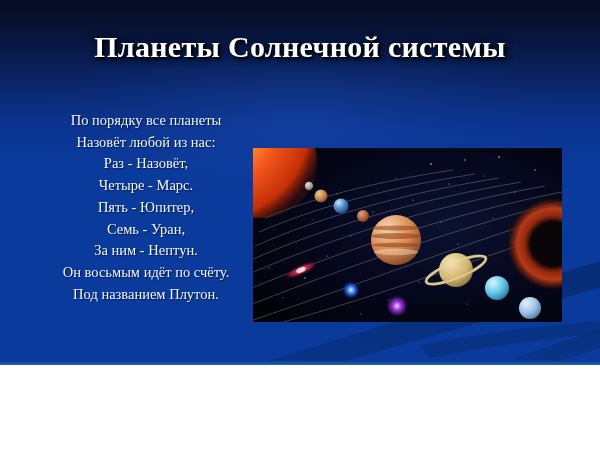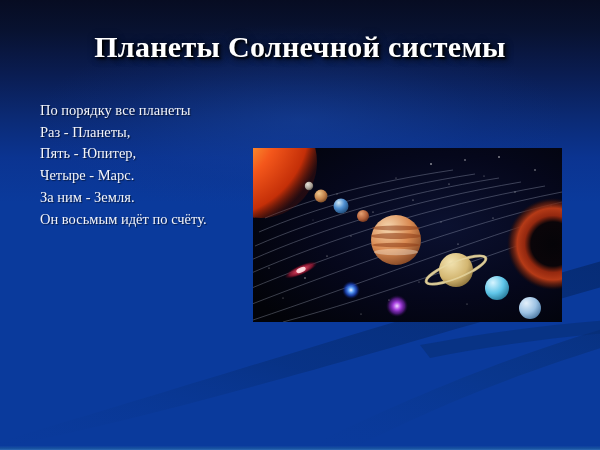--- a/index.html
+++ b/index.html
@@ -11,21 +11,21 @@
     width: 600px;
     height: 450px;
     overflow: hidden;
     font-family: "Liberation Serif", "DejaVu Serif", serif;
   }
 
   
   .slide {
     position: relative;
     width: 600px;
-    height: 450px;
+    height: 365px;
     overflow: hidden;
     background: #ec4899;
   }
 
   
   .bg-gradient {
     position: absolute;
     inset: 0;
     background: linear-gradient(180deg,
         #070c22 0%,
@@ -85,22 +85,23 @@
       2px 2px 2px rgba(0,0,0,0.85),
       3px 3px 6px rgba(0,0,0,0.6),
       0 0 10px rgba(0,0,0,0.45);
     white-space: nowrap;
   }
 
   
   .poem {
     position: absolute;
     left: 40px;
-    top: 100px;
+    top: 110px;
     width: 212px;
+    text-align: center;
   }
   .poem-line {
     color: #f2f4fb;
     font-size: 14.5px;
     line-height: 21.7px;
     white-space: nowrap;
     text-shadow: 1px 1px 1px rgba(0,0,0,0.55);
   }
 
   
@@ -146,25 +147,28 @@
       <path d="M 420 345 C 500 330 570 322 640 318 L 640 330 C 560 336 490 346 430 358 Z" fill="#072d73" opacity="0.55"></path>
     </svg>
   </div>
 
   <div class="bottom-strip"></div>
 
   <div class="title">Планеты Солнечной системы</div>
 
   <div class="poem">
     <div class="poem-line">По порядку все планеты</div>
-    <div class="poem-line">Раз - Планеты,</div>
+    <div class="poem-line">Назовёт любой из нас:</div>
+    <div class="poem-line">Раз - Назовёт,</div>
+    <div class="poem-line">Четыре - Марс.</div>
     <div class="poem-line">Пять - Юпитер,</div>
-    <div class="poem-line">Четыре - Марс.</div>
-    <div class="poem-line">За ним - Земля.</div>
+    <div class="poem-line">Семь - Уран,</div>
+    <div class="poem-line">За ним - Нептун.</div>
     <div class="poem-line">Он восьмым идёт по счёту.</div>
+    <div class="poem-line">Под названием Плутон.</div>
   </div>
 
   <div class="photo">
     <svg class="photo-svg" viewBox="0 0 309 174">
       <defs>
         <radialGradient id="gSun" cx="0.12" cy="0.18" r="0.95">
           <stop offset="0%" stop-color="#fff3c4"></stop>
           <stop offset="22%" stop-color="#ffb43c"></stop>
           <stop offset="55%" stop-color="#f4571b"></stop>
           <stop offset="85%" stop-color="#c42f08"></stop>

